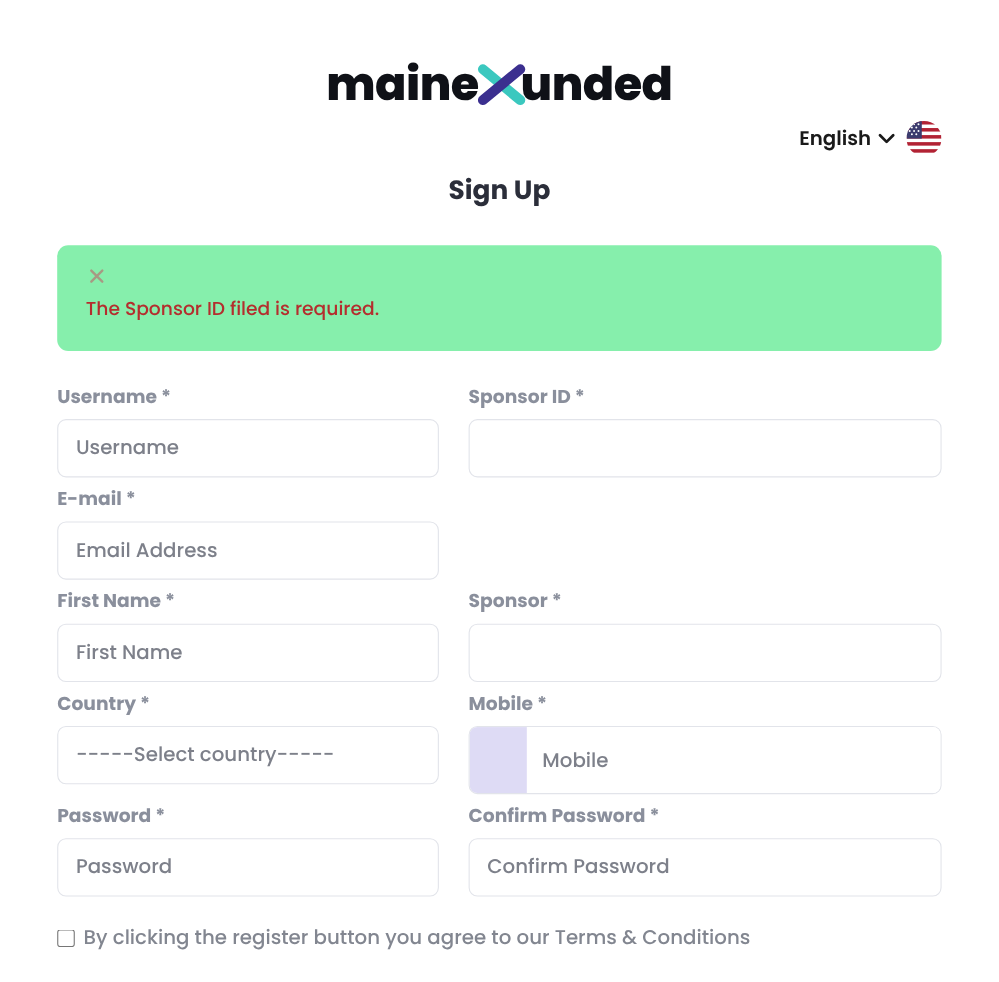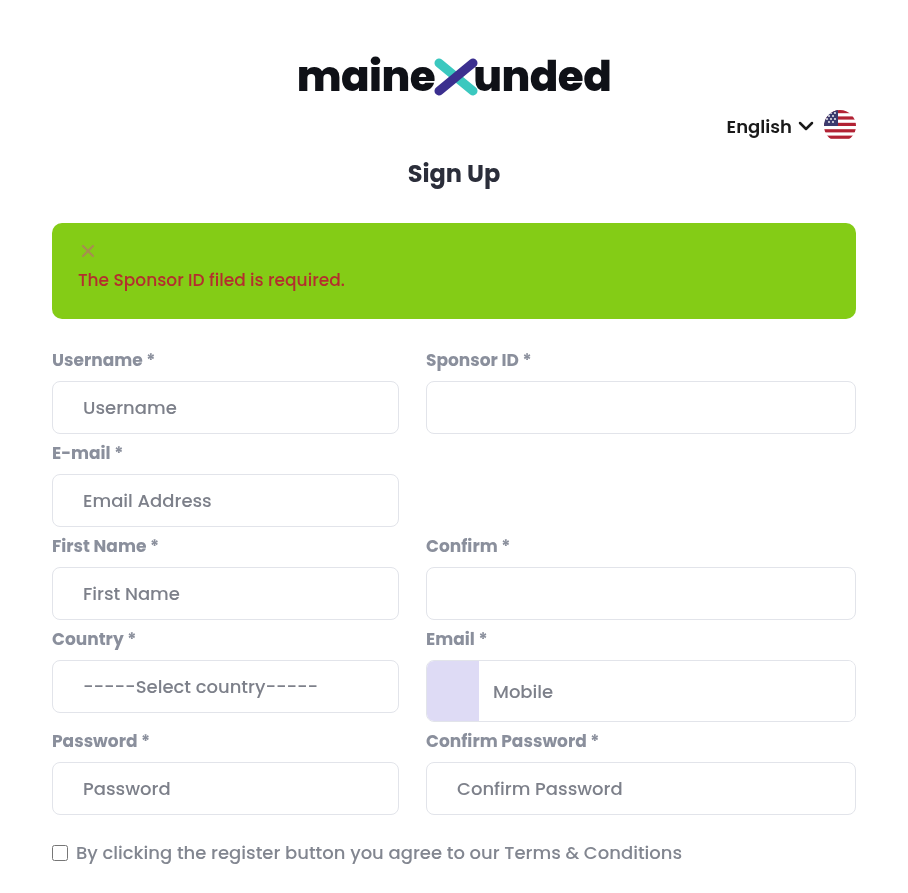--- a/index.html
+++ b/index.html
@@ -58,21 +58,21 @@
     display: inline-block;
   }
   .page-title {
     text-align: center;
     font-size: 24px;
     font-weight: 700;
     color: #2b2e3a;
     margin-bottom: 32px;
   }
   .alert {
-    background: #84cc16;
+    background: #86efac;
     border-radius: 10px;
     padding: 18px 26px 26px 26px;
     margin-bottom: 22px;
     position: relative;
   }
   .alert-close {
     width: 20px;
     height: 20px;
     display: inline-flex;
     align-items: center;
@@ -98,21 +98,21 @@
     font-weight: 700;
     color: #8a8f9c;
     margin-top: 6px;
     margin-bottom: 8px;
   }
   .input, .select {
     width: 100%;
     height: 53px;
     border: 1px solid #e2e4ea;
     border-radius: 8px;
-    padding: 0 30px;
+    padding: 0 16px;
     font-size: 18px;
     color: #333;
     background: #fff;
     outline: none;
     font-family: inherit;
   }
   .input::placeholder {
     color: #7d808a;
     font-weight: 500;
   }
@@ -249,33 +249,33 @@
       <input class="input" type="email" placeholder="Email Address" style="">
     </div>
     <div></div>
 
     <div class="field">
       <label class="label">First Name *</label>
       <input class="input" type="text" placeholder="First Name" style="">
     </div>
 
     <div class="field">
-      <label class="label">Confirm *</label>
+      <label class="label">Sponsor *</label>
       <input class="input" type="text" placeholder="" style="">
     </div>
 
     <div class="field">
       <label class="label">Country *</label>
       <select class="select">
         <option>-----Select country-----</option>
       </select>
     </div>
 
     <div class="field">
-      <label class="label">Email *</label>
+      <label class="label">Mobile *</label>
       <div class="mobile-wrap">
         <div class="mobile-prefix"></div>
         <input class="mobile-input" type="tel" placeholder="Mobile" style="">
       </div>
     </div>
 
     <div class="field">
       <label class="label">Password *</label>
       <input class="input" type="password" placeholder="Password" style="">
     </div>

